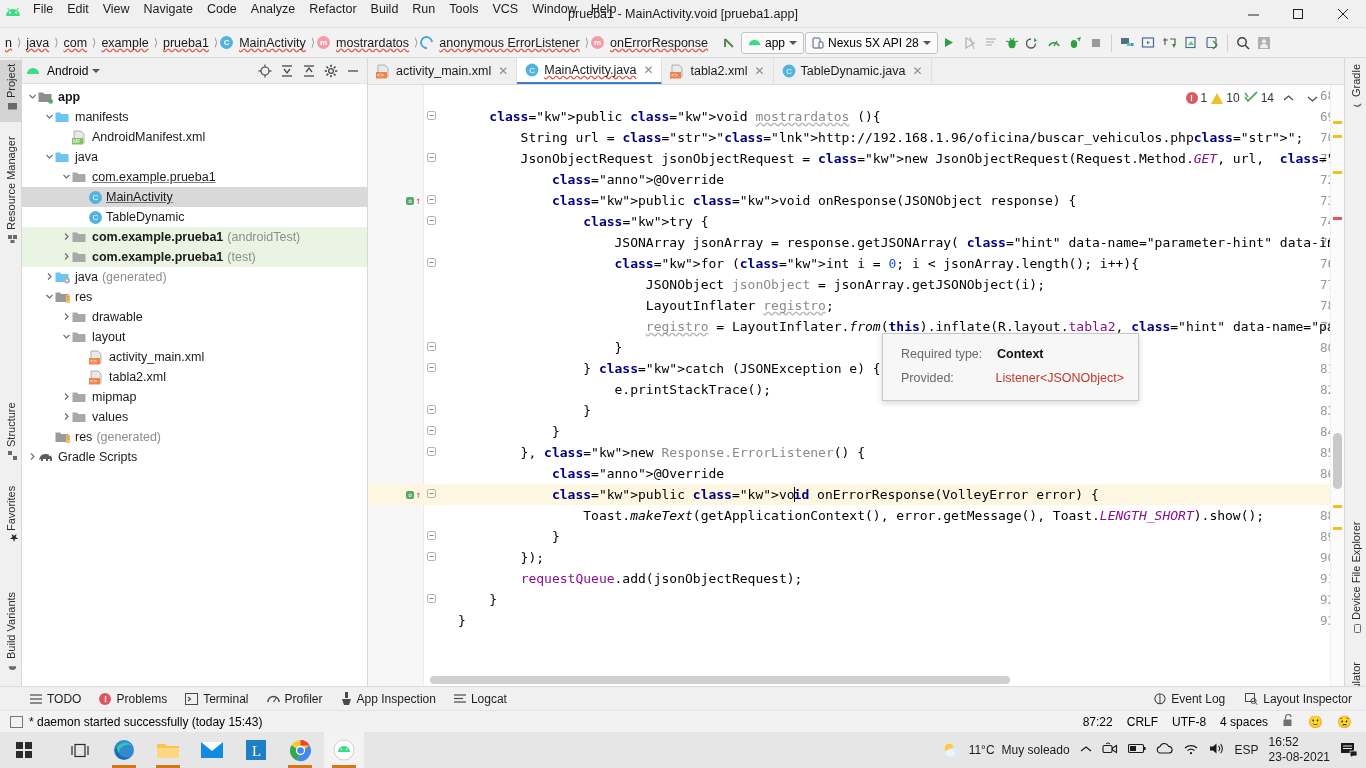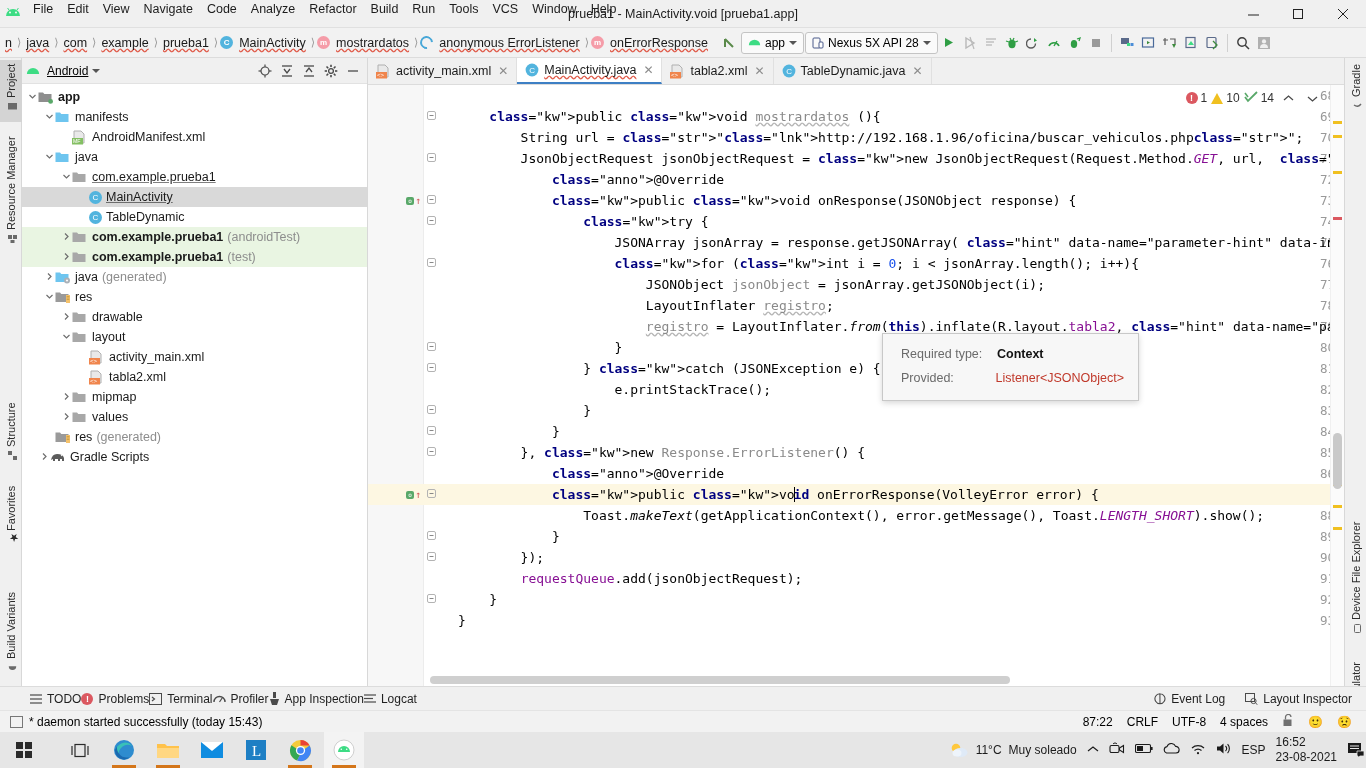--- a/index.html
+++ b/index.html
@@ -89,21 +89,21 @@
     background: #f0f0f0; border-left: 1px solid #d8d8d8;
   }
 
   
   .proj {
     position: absolute; top: 58px; left: 22px; width: 346px; height: 628px;
     background: #fff; border-right: 1px solid #d8d8d8;
   }
   .proj-head {
     height: 26px; display: flex; align-items: center; background: #f0f0f0;
-    border-bottom: 1px solid #e2e2e2; padding: 0 4px; gap: 4px; text-decoration: underline;
+    border-bottom: 1px solid #e2e2e2; padding: 0 4px; gap: 4px;
   }
   .proj-title { font-size: 12px; margin-left: 3px; }
   .proj-head-icons { margin-left: auto; display: flex; align-items: center; gap: 2px; }
   .phi { width: 20px; height: 20px; display: flex; align-items: center; justify-content: center;
          color: #4a4a4a; font-size: 13px; }
 
   .tree { padding-top: 3px; font-size: 12.5px; overflow: hidden; height: 602px; }
   .trow { display: flex; align-items: center; height: 20px; white-space: nowrap; }
   .trow.green { background: #e9f5e2; }
   .arrow { width: 12px; text-align: center; color: #6e6e6e; font-size: 9px; flex: none; }
@@ -192,21 +192,21 @@
   .stripe { position: absolute; top: 0; right: 0; width: 14px; height: 601px; background: #fbfbfb;
             border-left: 1px solid #f0f0f0; }
   .sm { position: absolute; right: 2px; width: 9px; height: 3px; }
   .vscroll { position: absolute; right: 2px; width: 9px; background: #c9c9c9; border-radius: 5px; }
   .hscroll { position: absolute; bottom: 2px; height: 8px; background: #cfcfcf; border-radius: 5px; }
 
   
   .toolwin {
     position: absolute; left: 0; top: 686px; width: 1366px; height: 24px;
     background: #f0f0f0; border-top: 1px solid #dcdcdc;
-    display: flex; align-items: center; font-size: 12px; padding-left: 30px; 
+    display: flex; align-items: center; font-size: 12px; padding-left: 30px; gap: 18px;
   }
   .twi { display: flex; align-items: center; gap: 5px; color: #1f1f1f; }
   .toolwin .right { margin-left: auto; display: flex; gap: 20px; padding-right: 14px; }
 
   .statusbar {
     position: absolute; left: 0; top: 710px; width: 1366px; height: 22px;
     background: #f2f2f2; display: flex; align-items: center; font-size: 12px;
     padding: 0 10px; gap: 6px; border-top: 1px solid #e4e4e4;
   }
   .sb-right { margin-left: auto; display: flex; align-items: center; gap: 14px; padding-right: 4px; }
@@ -222,21 +222,21 @@
   .winlogo div { background: #2b2b2b; }
   .searchbox {
     width: 293px; height: 30px; background: #fff; border: 1px solid #d0d0d0;
     display: flex; align-items: center; gap: 8px; padding: 0 10px; font-size: 12.5px; color: #444;
   }
   .tb-icons { display: flex; align-items: center; gap: 4px; margin-left: 12px; }
   .tbi { width: 40px; height: 36px; display: flex; align-items: center; justify-content: center;
          position: relative; }
   .tbi.open::after { content:''; position:absolute; bottom:0; left:8px; right:8px; height:3px; background:#d4761a; }
   .tbi.active { background: #f3f3f3; }
-  .tray { margin-left: auto; display: flex; align-items: center; gap: 10px; padding-right: 1px;
+  .tray { margin-left: auto; display: flex; align-items: center; gap: 10px; padding-right: 8px;
           font-size: 12px; color: #1b1b1b; }
   .clock { text-align: left; line-height: 15px; font-size: 12px; }
 </style>
 </head>
 <body>
 
 <div id="app">
 
   <div class="titlebar">
     <div class="android-logo">
@@ -732,21 +732,21 @@
           <span class="fico"><svg width="16" height="14" viewBox="0 0 16 14">
               <path d="M0.5 2.5 H5 L6.3 4 H13.5 V12 H0.5 Z" fill="#9a9a9a"></path>
               <rect x="11" y="5" width="4" height="8" fill="#f5c26b"></rect>
               <rect x="11.6" y="6" width="2.8" height="0.8" fill="#c99a3c"></rect>
               <rect x="11.6" y="7.6" width="2.8" height="0.8" fill="#c99a3c"></rect>
               <rect x="11.6" y="9.2" width="2.8" height="0.8" fill="#c99a3c"></rect>
             </svg></span>
           <span class="tlabel">res</span>
           <span class="tdim">(generated)</span>
         </div>
-        <div class="trow" style="padding-left: 16px; text-align: right;">
+        <div class="trow" style="padding-left: 4px; text-align: right;">
           <span class="arrow"><svg width="9" height="9" viewBox="0 0 9 9">
               <path d="M3 1.5 L6 4.5 L3 7.5" fill="none" stroke="#6e6e6e" stroke-width="1.2"></path>
             </svg></span>
           <span class="fico"><svg width="16" height="13" viewBox="0 0 16 13">
               <path d="M1 10 Q2 4 7 4 Q13 4 14 8 L14 11 L12 11 L12 9 L10 9 L10 11 L8 11 L8 9 L5 9 L5 11 L3 11 L3 9 Z" fill="#5c5c5c"></path>
               <circle cx="11.5" cy="5.6" r="0.7" fill="#fff"></circle>
             </svg></span>
           <span class="tlabel">Gradle Scripts</span>
         </div>
       </div>

